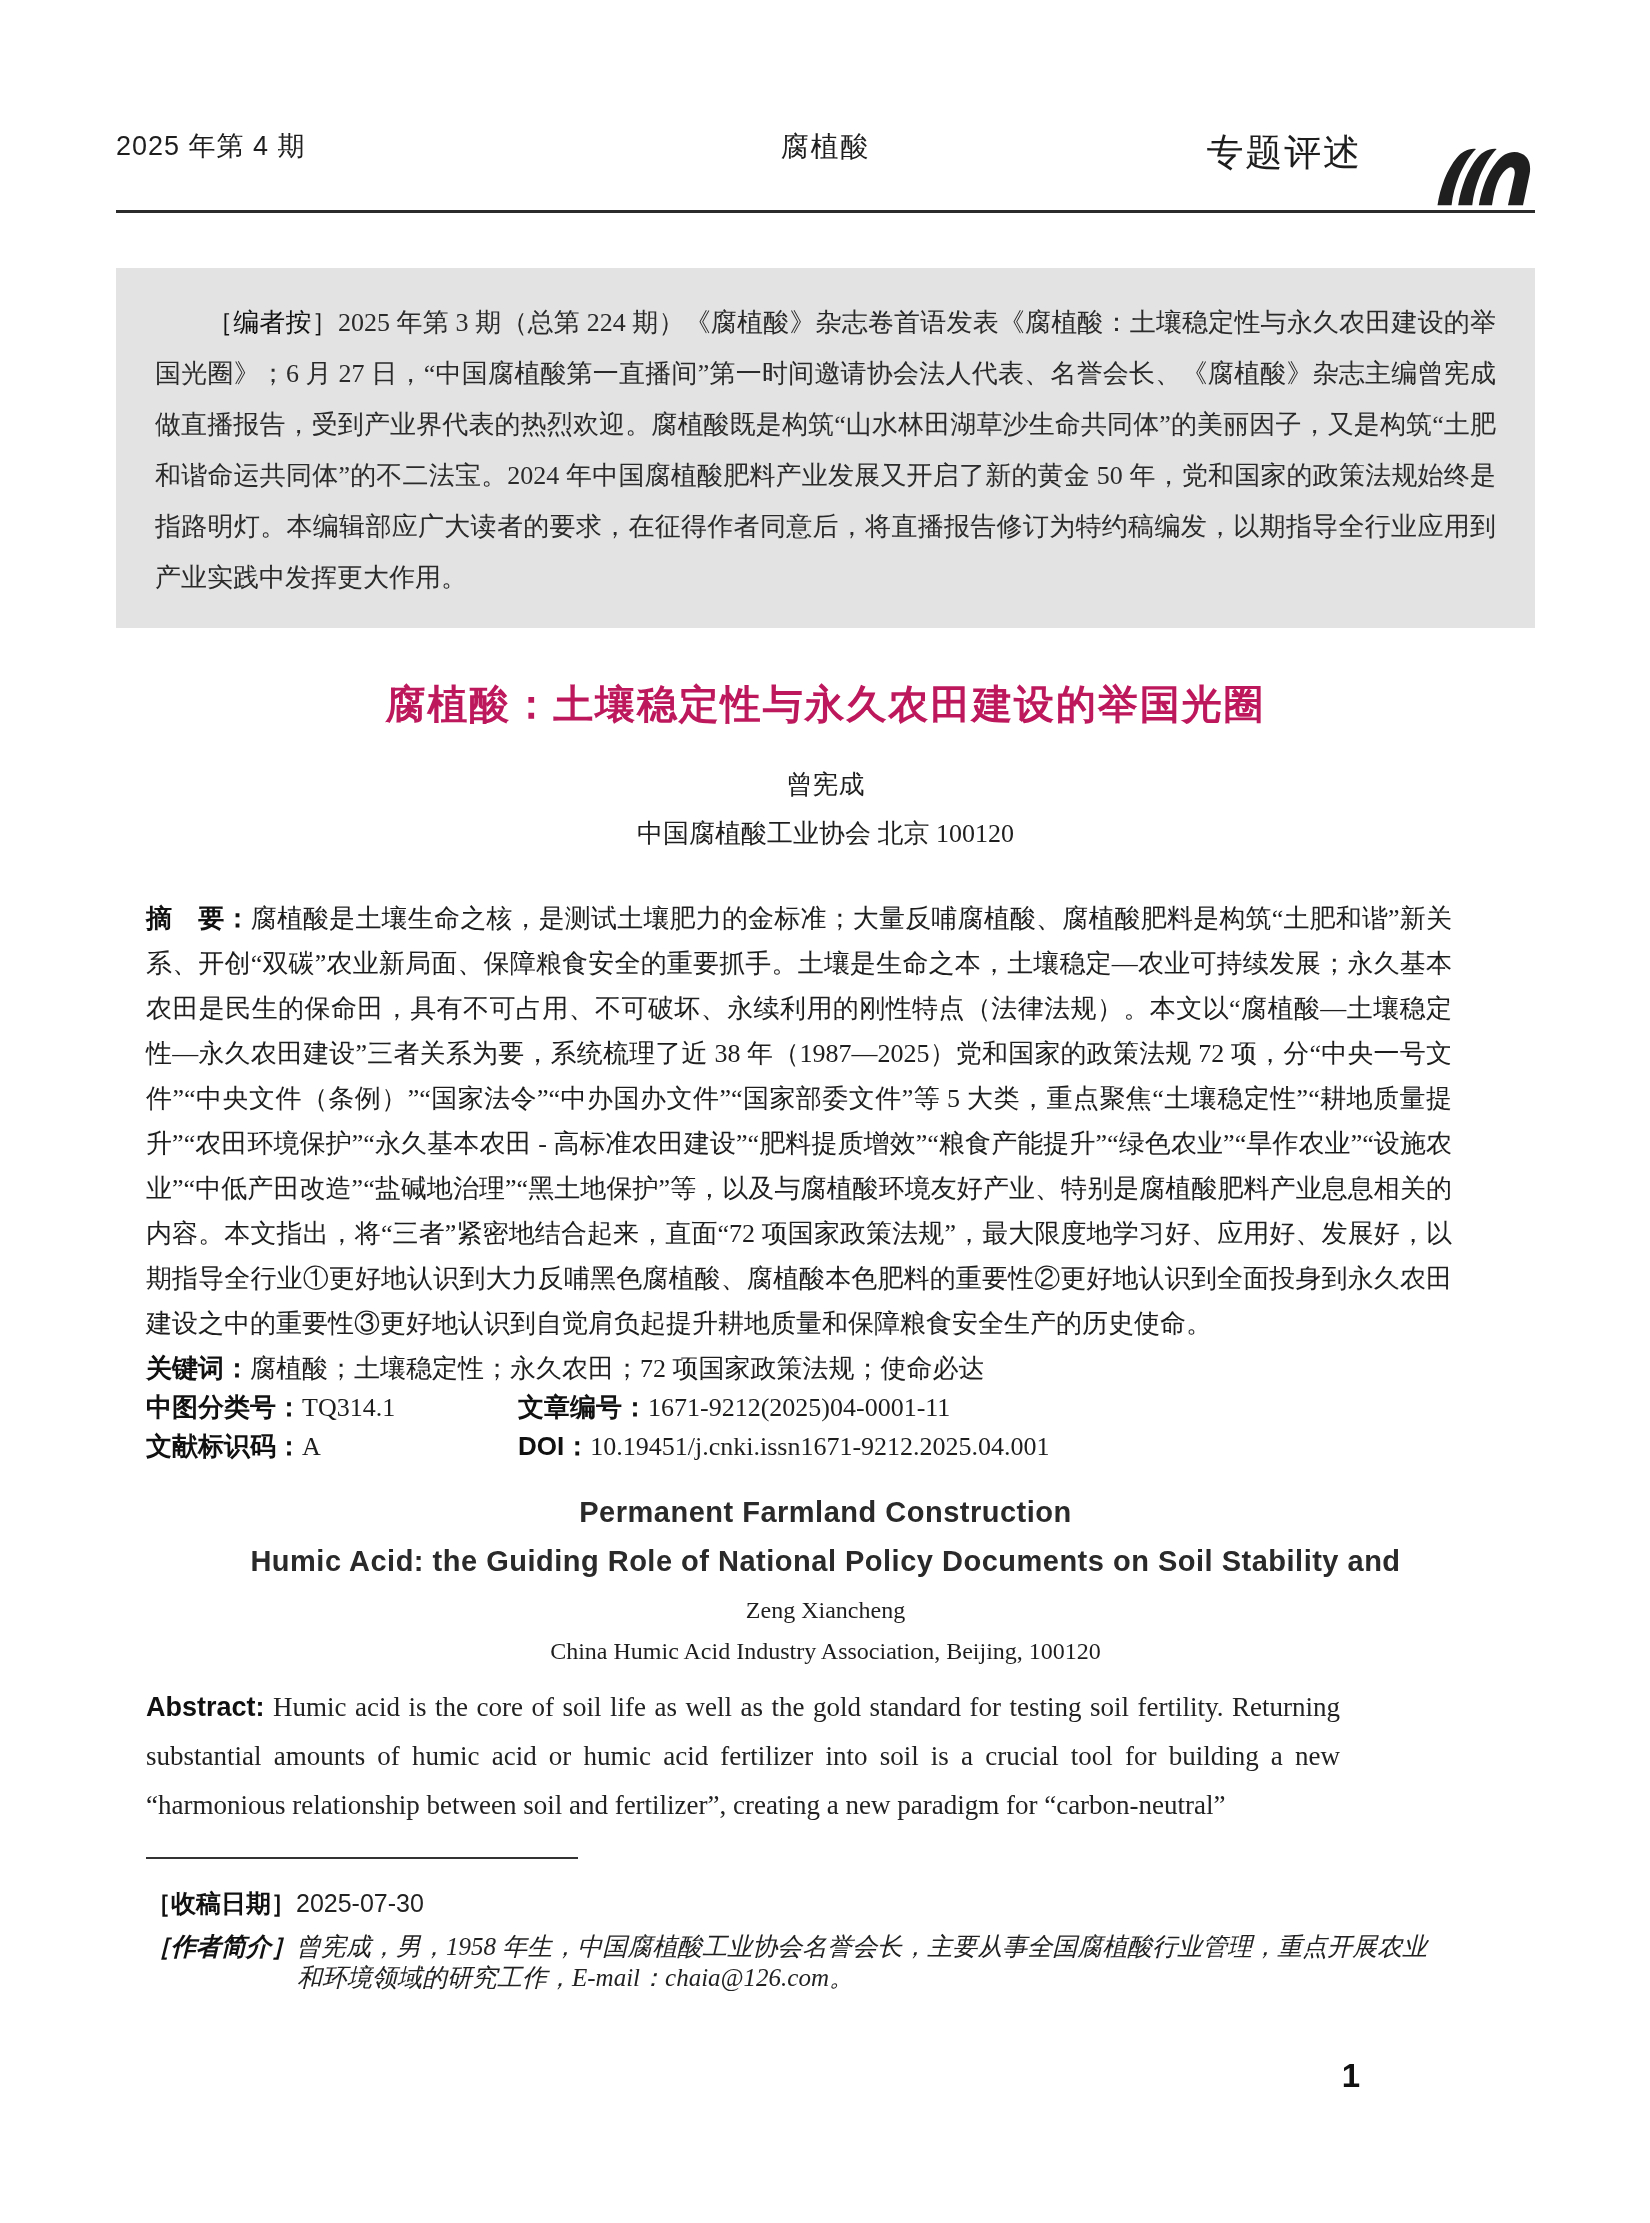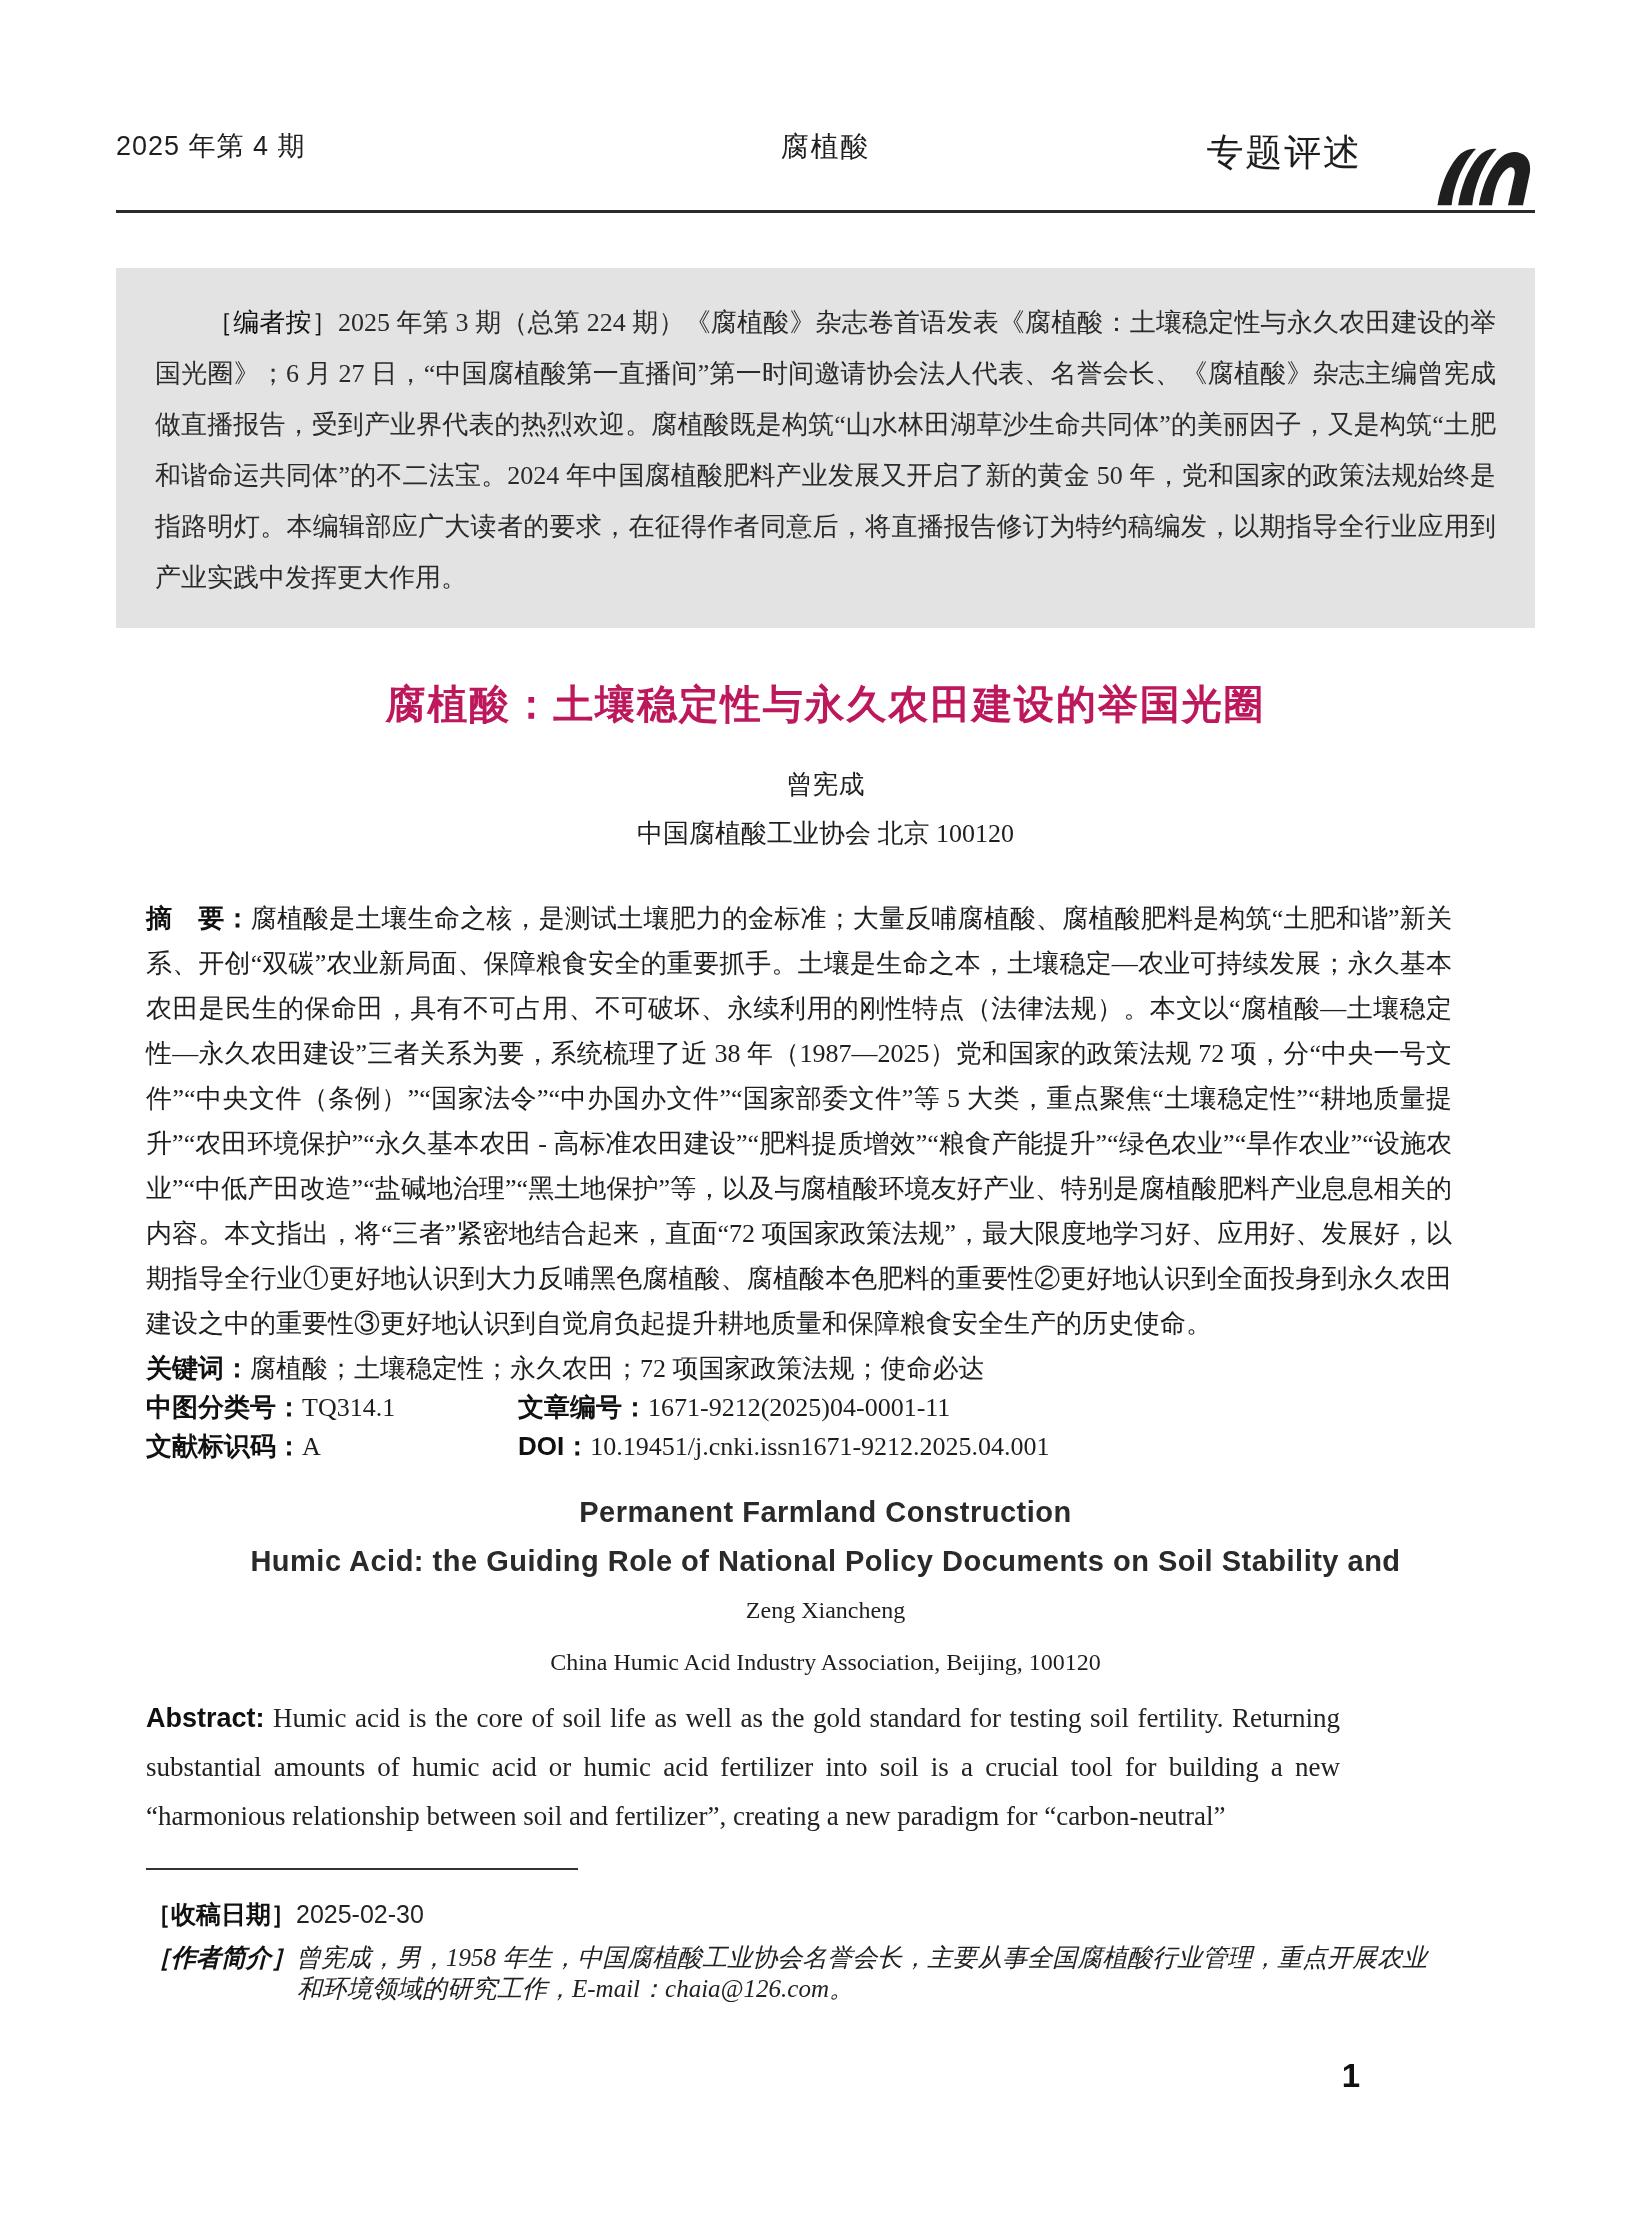--- a/index.html
+++ b/index.html
@@ -58,21 +58,21 @@
   .meta-row{line-height:39px;}
   .meta-col1{display:inline-block;width:372px;}
 
   
   .en-title{
     margin:21.3px 155px 0;text-align:center;
     font-family:"Liberation Sans",sans-serif;font-weight:bold;
     font-size:29px;line-height:49px;color:#2a2a2a;letter-spacing:0.5px;
   }
   .en-author{margin-top:11.6px;text-align:center;font-size:24px;}
-  .en-affil{margin-top:25px;text-align:center;font-size:24px;}
+  .en-affil{margin-top:14px;text-align:center;font-size:24px;}
   .en-abstract{
     margin:17.5px 311px 0 146px;
     font-size:27px;line-height:49px;text-align:justify;color:#222;
   }
 
   
   .footnote-rule{margin:27px 0 0 146px;width:432px;border-top:2.9px solid #333;}
   .fn{margin:0 199px 0 146px;font-size:25px;color:#222;}
   .fn-received{margin-top:23px;line-height:43px;}
   .fn-bio{margin-top:5.8px;line-height:31px;padding-left:151px;text-indent:-151px;font-style:italic;}
@@ -120,17 +120,17 @@
 <div class="en-title">
   <div>Permanent Farmland Construction</div>
   <div>Humic Acid: the Guiding Role of National Policy Documents on Soil Stability and</div>
 </div>
 <div class="en-author">Zeng Xiancheng</div>
 <div class="en-affil">China Humic Acid Industry Association, Beijing, 100120</div>
 
 <p class="en-abstract"><span class="lab-b">Abstract:</span><span> Humic acid is the core of soil life as well as the gold standard for testing soil fertility. Returning substantial amounts of humic acid or humic acid fertilizer into soil is a crucial tool for building a new “harmonious relationship between soil and fertilizer”, creating a new paradigm for “carbon-neutral”</span></p>
 
 <div class="footnote-rule"></div>
-<div class="fn fn-received"><span class="lab-b">［收稿日期］</span><span class="num">2025-02-30</span></div>
+<div class="fn fn-received"><span class="lab-b">［收稿日期］</span><span class="num">2025-07-30</span></div>
 <div class="fn fn-bio"><span class="lab-b">［作者简介］</span><span>曾宪成，男，1958 年生，中国腐植酸工业协会名誉会长，主要从事全国腐植酸行业管理，重点开展农业和环境领域的研究工作，E-mail：chaia@126.com。</span></div>
 
 <div class="page-num">1</div>
 
 
 </body></html>

